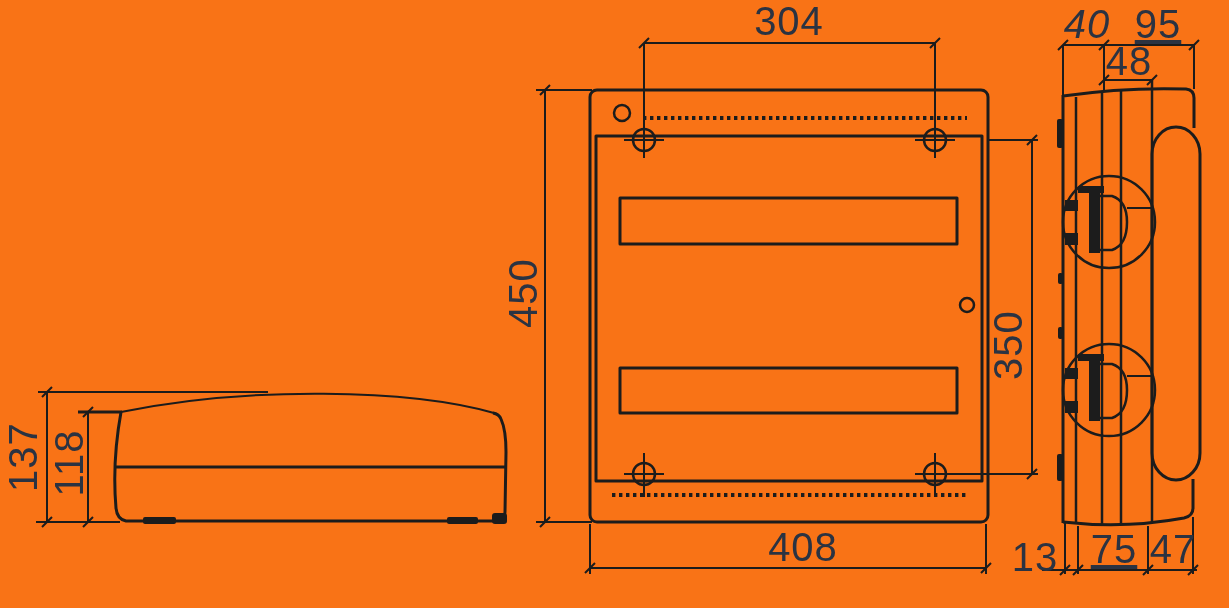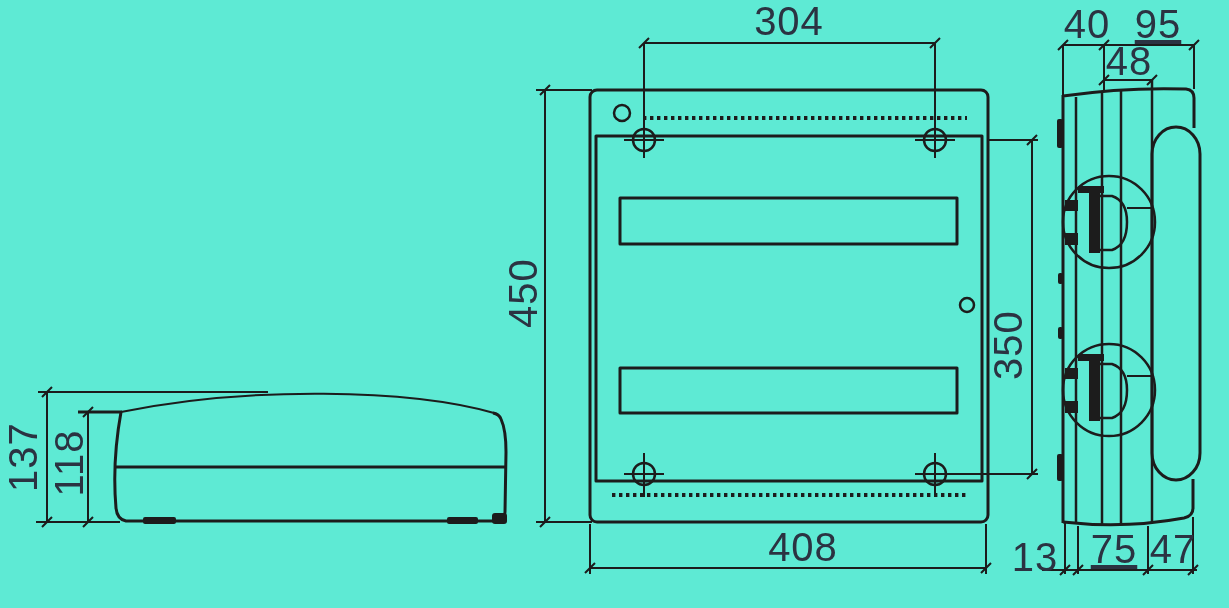--- a/index.html
+++ b/index.html
@@ -1,19 +1,19 @@
 <!DOCTYPE html>
 <html><head>
 <meta charset="utf-8">
 <style>
   html,body{margin:0;padding:0;background:#ffffff;}
   #canvas{
     position:relative;
     width:1229px;height:608px;
-    background:#5eead4;
+    background:#f97316;
     font-family:"Liberation Sans", sans-serif;
     overflow:hidden;
   }
   #canvas svg{position:absolute;left:0;top:0;}
   svg path, svg line, svg rect, svg circle{
     stroke:#1c1c1c;
     fill:none;
     stroke-linecap:butt;
     stroke-linejoin:round;
   }
@@ -142,21 +142,21 @@
       M 1099,85 L 1109,75  M 1147,85 L 1157,75
       M 1060,575 L 1070,565  M 1073,575 L 1083,565
       M 1143,575 L 1153,565  M 1188,575 L 1198,565"></path>
   </svg>
 
   <div class="dim" style="left:789px;top:21px;">304</div>
   <div class="dim vert" style="left:523px;top:293px;">450</div>
   <div class="dim vert" style="left:1008px;top:345px;">350</div>
   <div class="dim" style="left:795px;top:547px;margin-left:8px;">408</div>
 
-  <div class="dim" style="left:1087px;top:24px;">40</div>
+  <div class="dim" style="left:1087px;top:24px;font-style:italic;">40</div>
   <div class="dim" style="left:1158px;top:24px;text-decoration:underline;">95</div>
   <div class="dim" style="left:1129px;top:61px;">48</div>
   <div class="dim" style="left:1035px;top:557px;">13</div>
   <div class="dim" style="left:1114px;top:549px;text-decoration:underline;">75</div>
   <div class="dim" style="left:1173px;top:549px;">47</div>
 
   <div class="dim vert" style="left:23px;top:457px;">137</div>
   <div class="dim vert" style="left:69px;top:463px;">118</div>
 
 </div>

